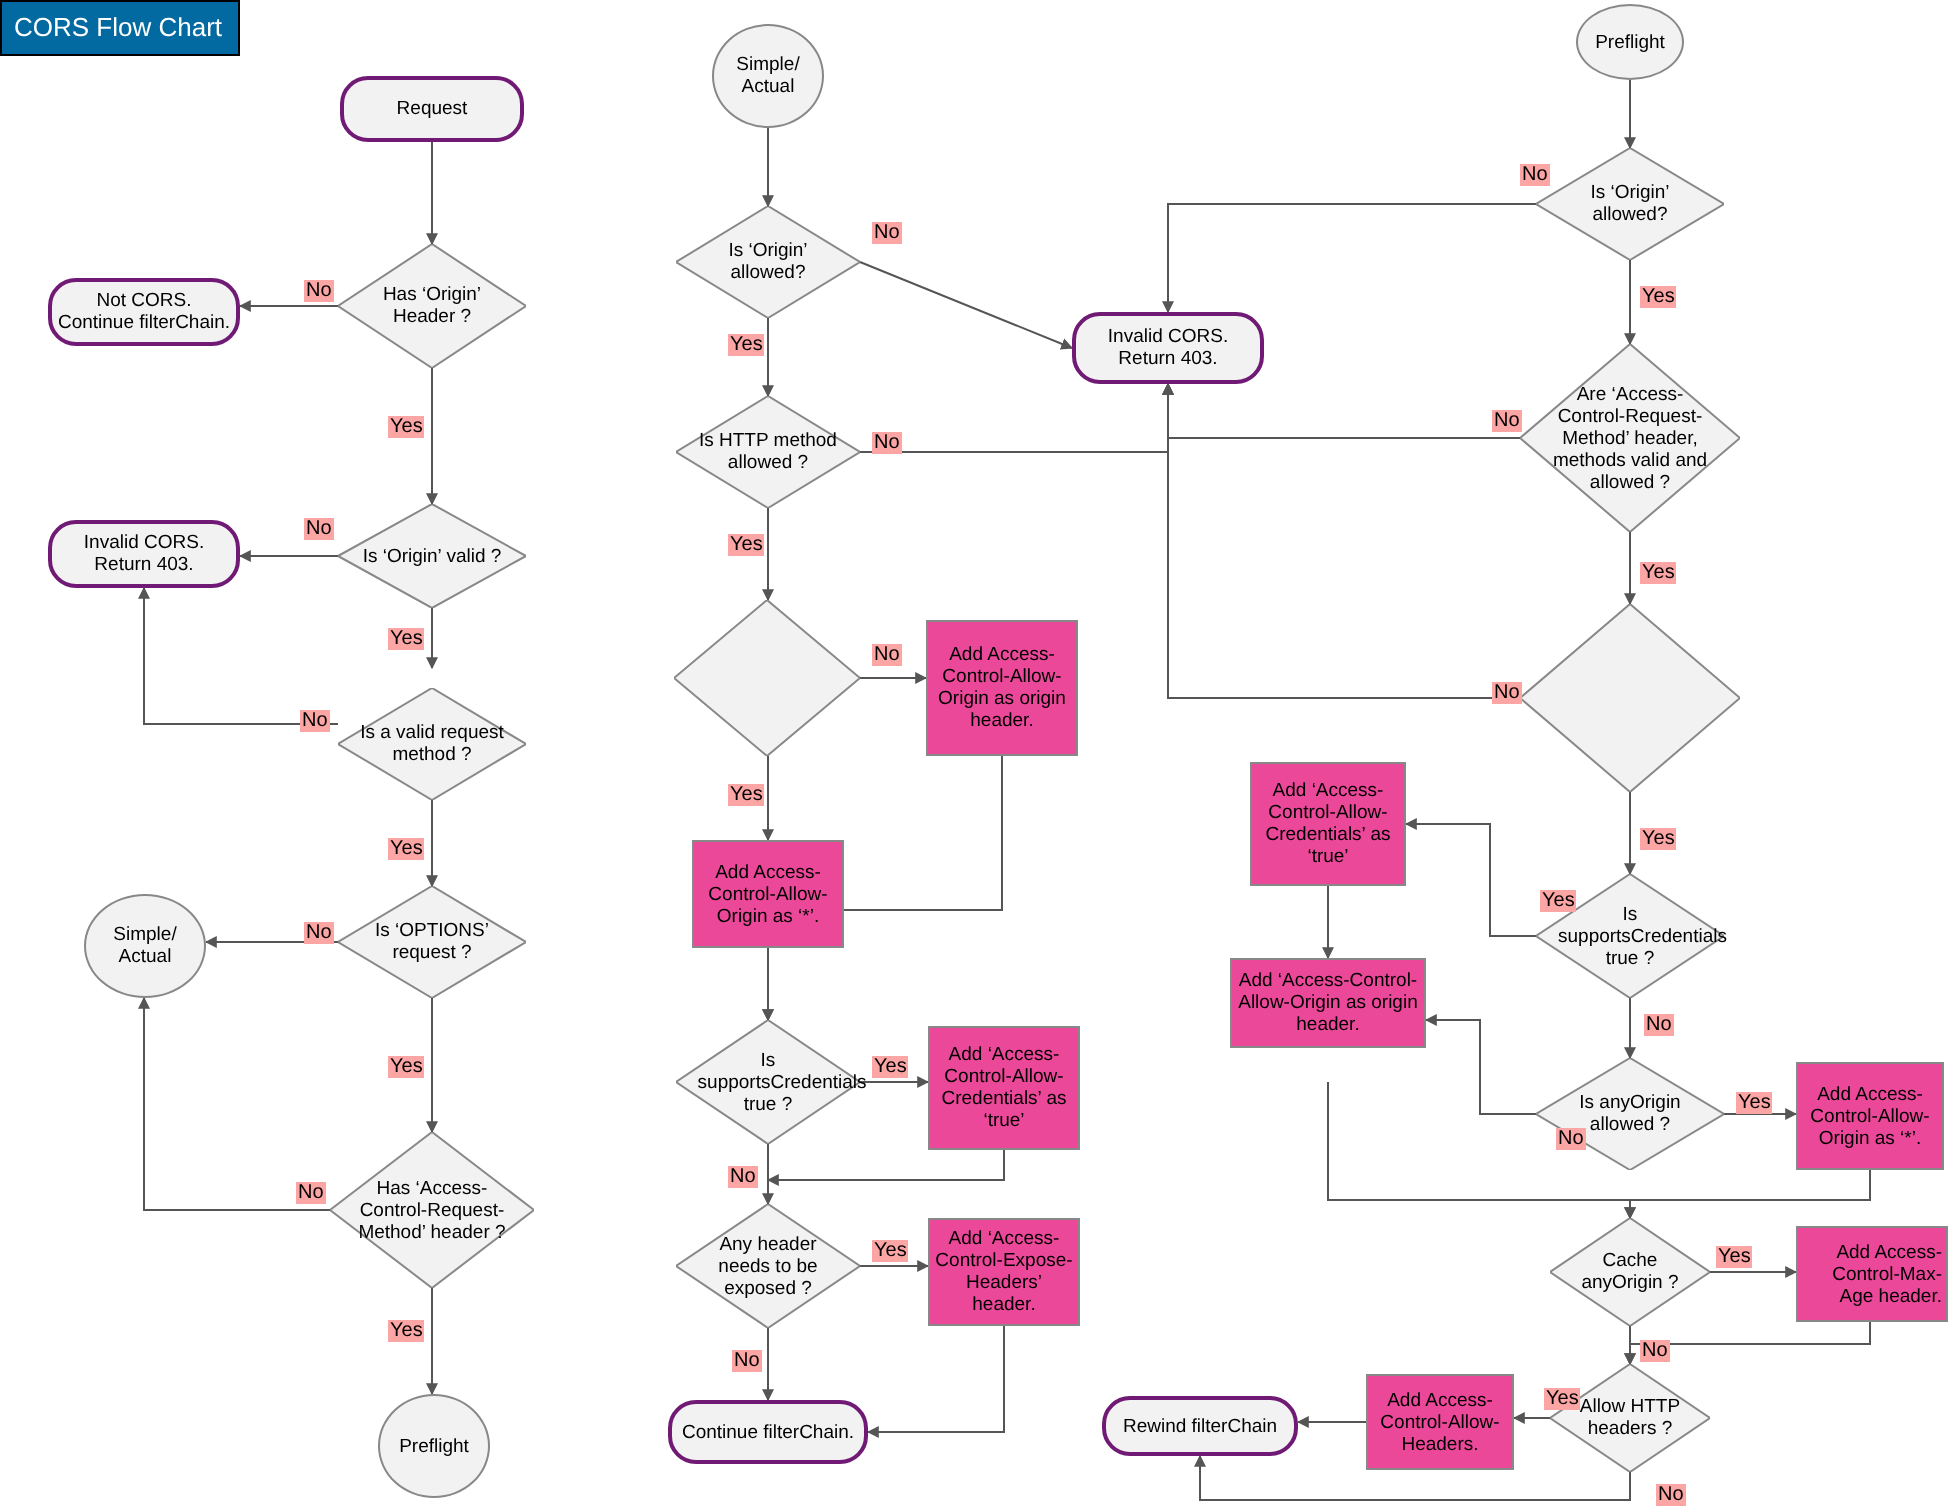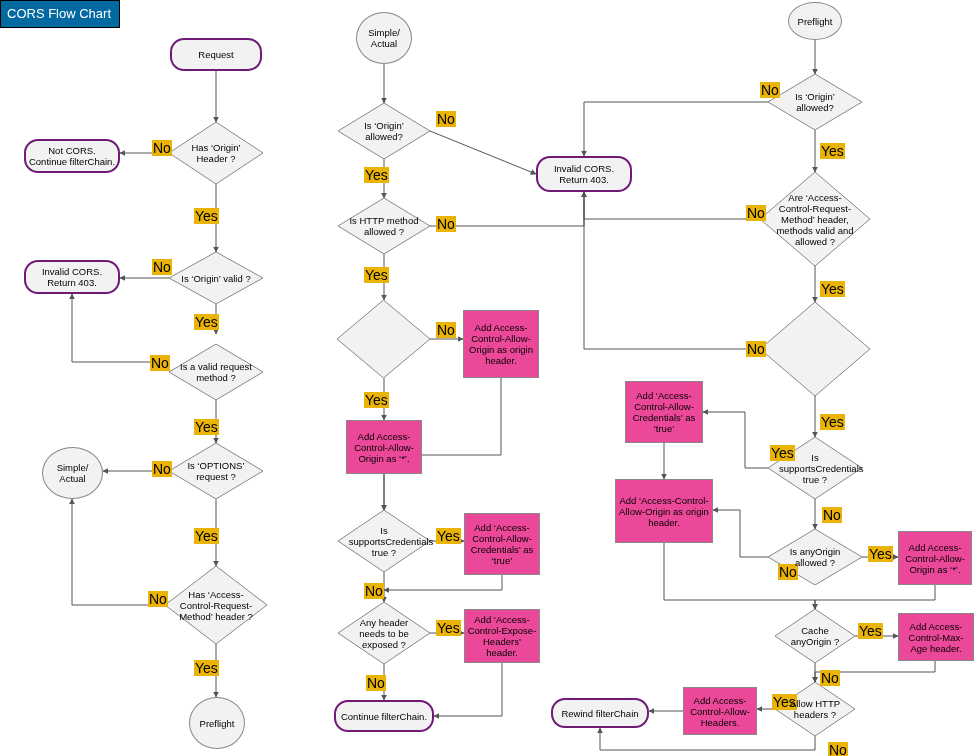--- a/index.html
+++ b/index.html
@@ -72,23 +72,23 @@
     left: 0;
     top: 0;
     background: #0369a1;
     color: #ffffff;
     font-size: 13px;
     padding: 5px 8px 6px 6px;
     border: 1px solid #000000;
   }
   .elabel {
     position: absolute;
-    font-size: 14px;
+    font-size: 10px;
     color: #000000;
-    background: #eab308;
+    background: #fca5a5;
     padding: 0 1px;
     white-space: nowrap;
   }
 </style>
 </head>
 <body>
 
 <div id="canvas">
   <svg id="edges" viewBox="0 0 976 756">
     <defs>
@@ -264,39 +264,39 @@
       </div>
       <div class="node diamond" style="left: 768px; top: 437px; width: 94px; height: 62px;">
         <svg class="dshape" viewBox="0 0 100 100" preserveAspectRatio="none">
           <polygon points="50,0 100,50 50,100 0,50" fill="#f2f2f2" stroke="#888888" stroke-width="1" vector-effect="non-scaling-stroke"></polygon>
         </svg>
         <span class="dlabel">Is supportsCredentials true ?</span>
       </div>
       <div class="node rect" style="left: 625px; top: 381px; width: 78px; height: 62px;">
         <span>Add ‘Access-Control-Allow-Credentials’ as ‘true’</span>
       </div>
-      <div class="node rect" style="left: 615px; top: 479px; width: 98px; height: 64px;">
+      <div class="node rect" style="left: 615px; top: 479px; width: 98px; height: 45px;">
         <span>Add ‘Access-Control-Allow-Origin as origin header.</span>
       </div>
       <div class="node diamond" style="left: 768px; top: 529px; width: 94px; height: 56px;">
         <svg class="dshape" viewBox="0 0 100 100" preserveAspectRatio="none">
           <polygon points="50,0 100,50 50,100 0,50" fill="#f2f2f2" stroke="#888888" stroke-width="1" vector-effect="non-scaling-stroke"></polygon>
         </svg>
         <span class="dlabel">Is anyOrigin allowed  ?</span>
       </div>
       <div class="node rect" style="left: 898px; top: 531px; width: 74px; height: 54px;">
         <span>Add Access-Control-Allow-Origin as ‘*’.</span>
       </div>
       <div class="node diamond" style="left: 775px; top: 609px; width: 80px; height: 54px;">
         <svg class="dshape" viewBox="0 0 100 100" preserveAspectRatio="none">
           <polygon points="50,0 100,50 50,100 0,50" fill="#f2f2f2" stroke="#888888" stroke-width="1" vector-effect="non-scaling-stroke"></polygon>
         </svg>
         <span class="dlabel">Cache anyOrigin ?</span>
       </div>
-      <div class="node rect" style="left: 898px; top: 613px; width: 76px; height: 48px;">
+      <div class="node rect" style="left: 898px; top: 613px; width: 76px; height: 48px; text-align: right;">
         <span>Add Access-Control-Max-Age header.</span>
       </div>
       <div class="node diamond" style="left: 775px; top: 682px; width: 80px; height: 54px;">
         <svg class="dshape" viewBox="0 0 100 100" preserveAspectRatio="none">
           <polygon points="50,0 100,50 50,100 0,50" fill="#f2f2f2" stroke="#888888" stroke-width="1" vector-effect="non-scaling-stroke"></polygon>
         </svg>
         <span class="dlabel">Allow HTTP headers ?</span>
       </div>
       <div class="node rect" style="left: 683px; top: 687px; width: 74px; height: 48px;">
         <span>Add Access-Control-Allow-Headers.</span>

